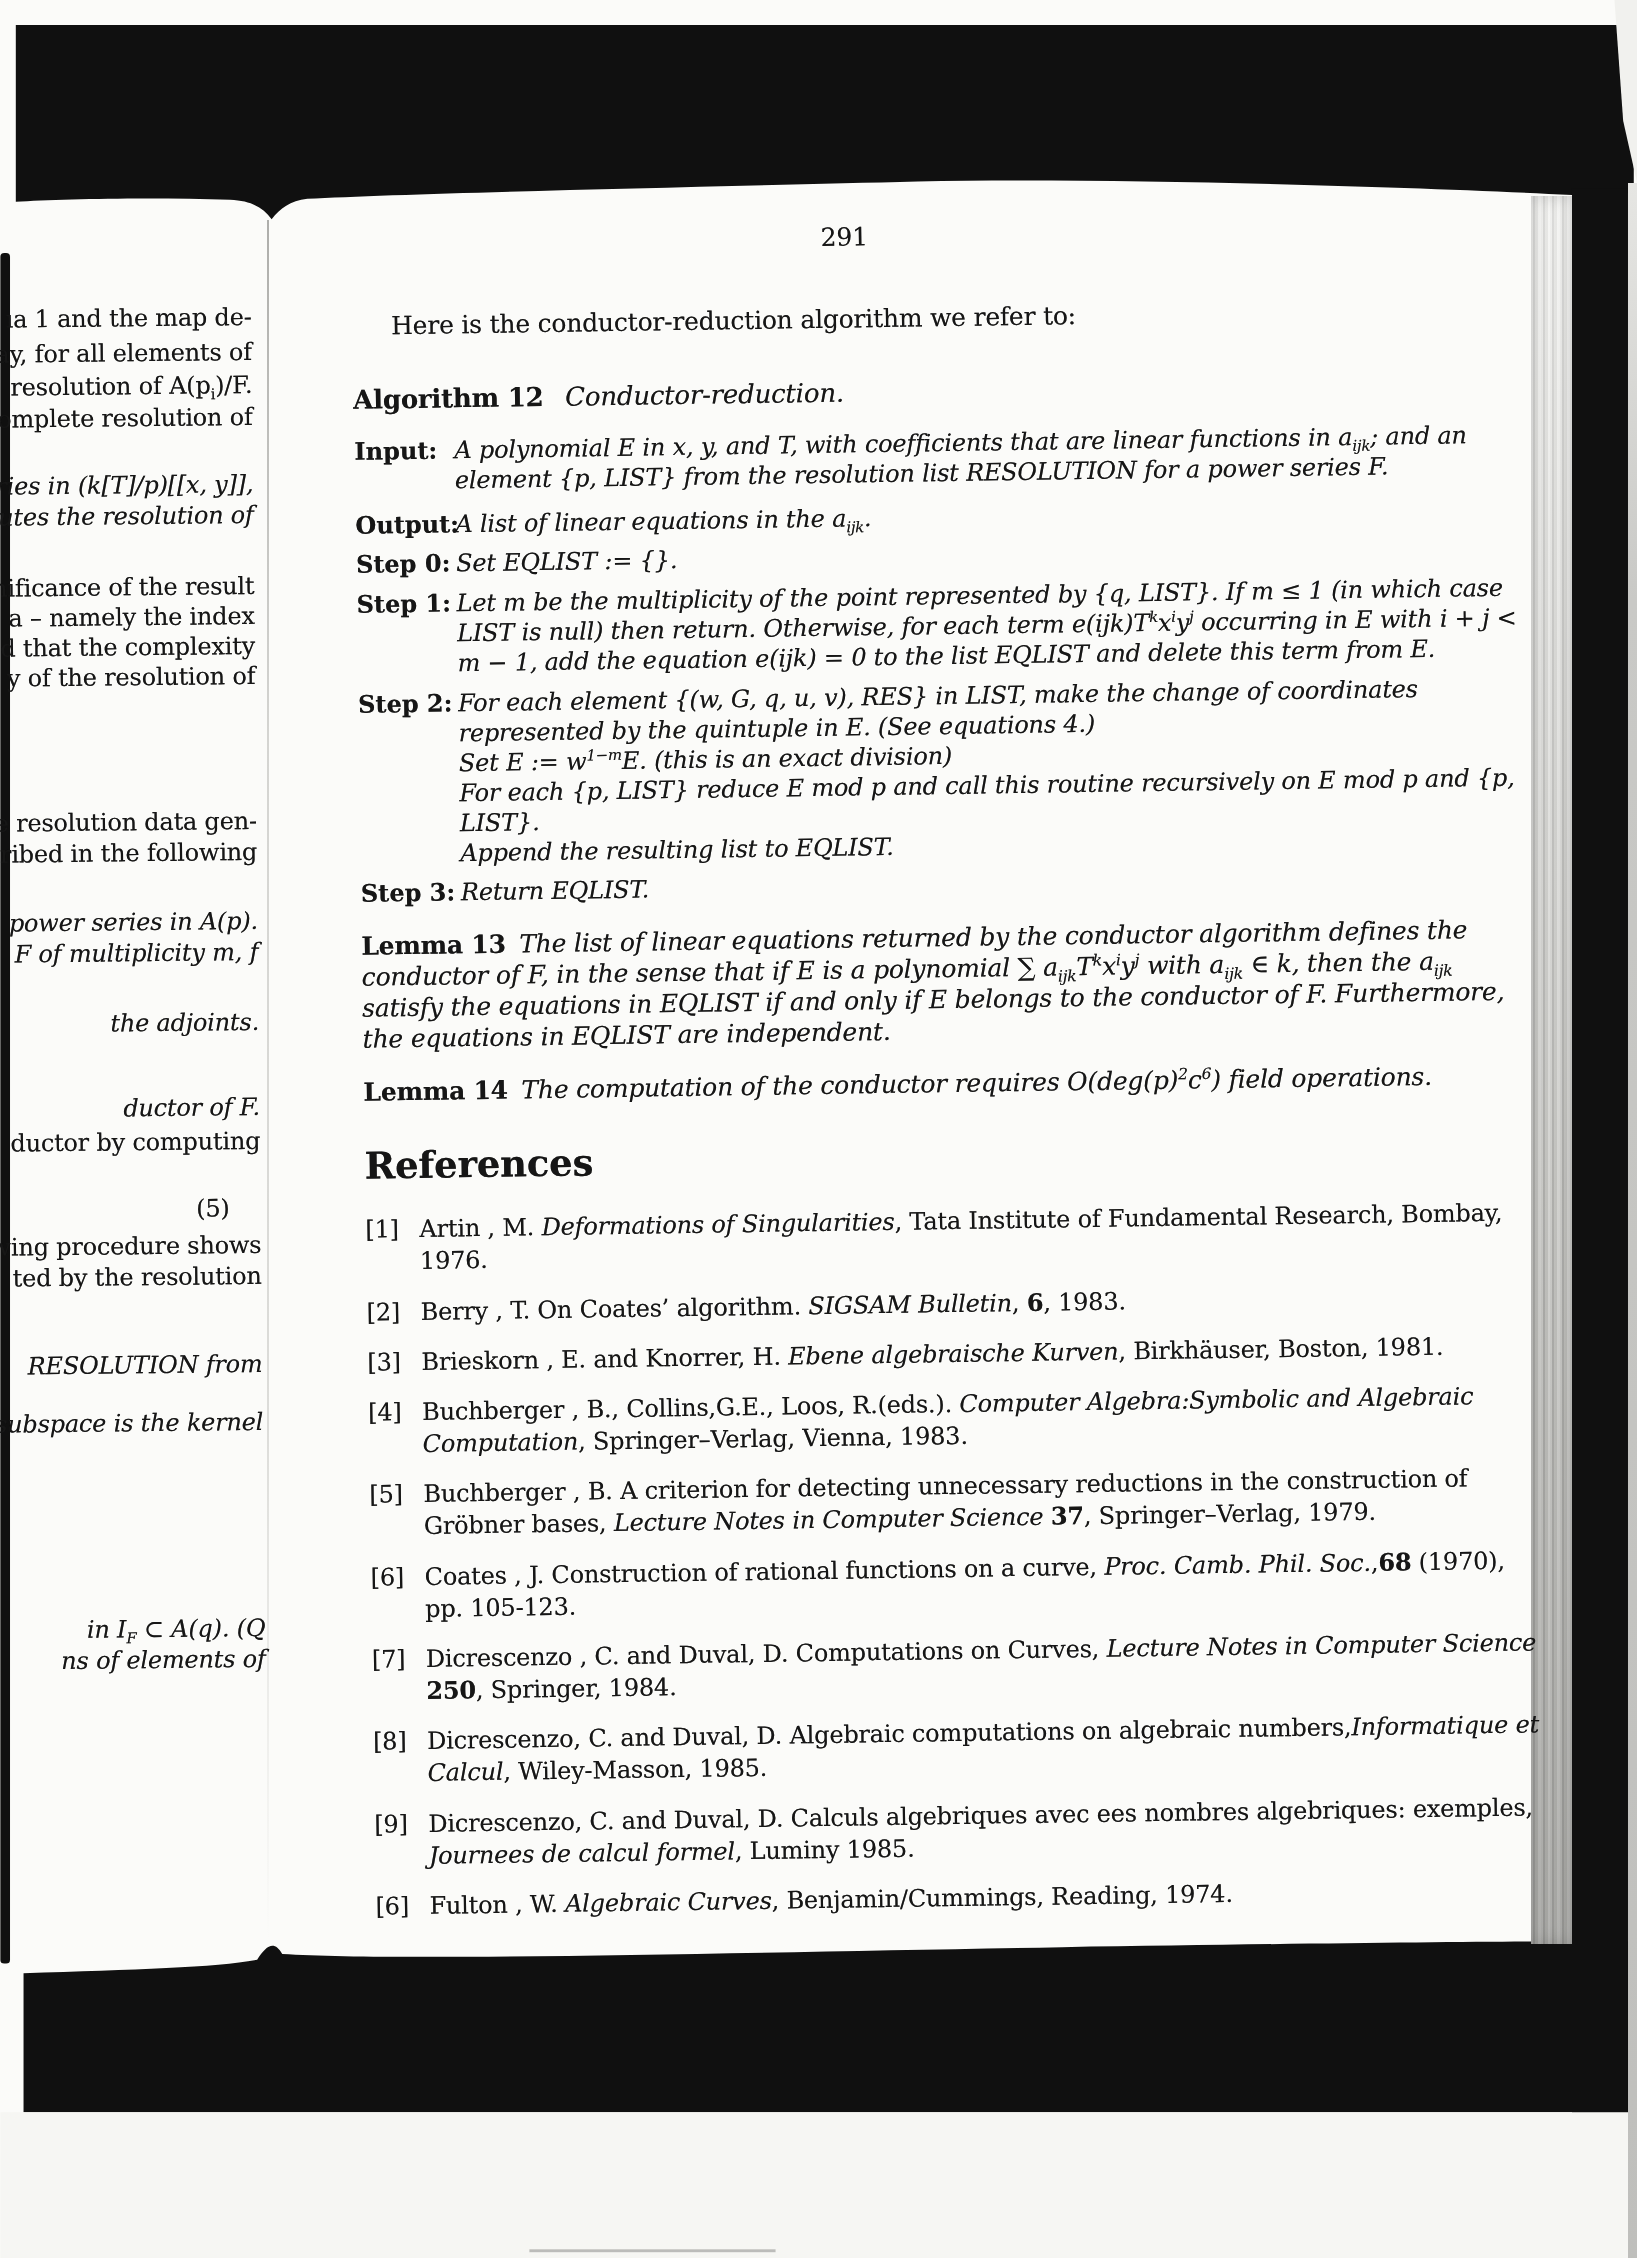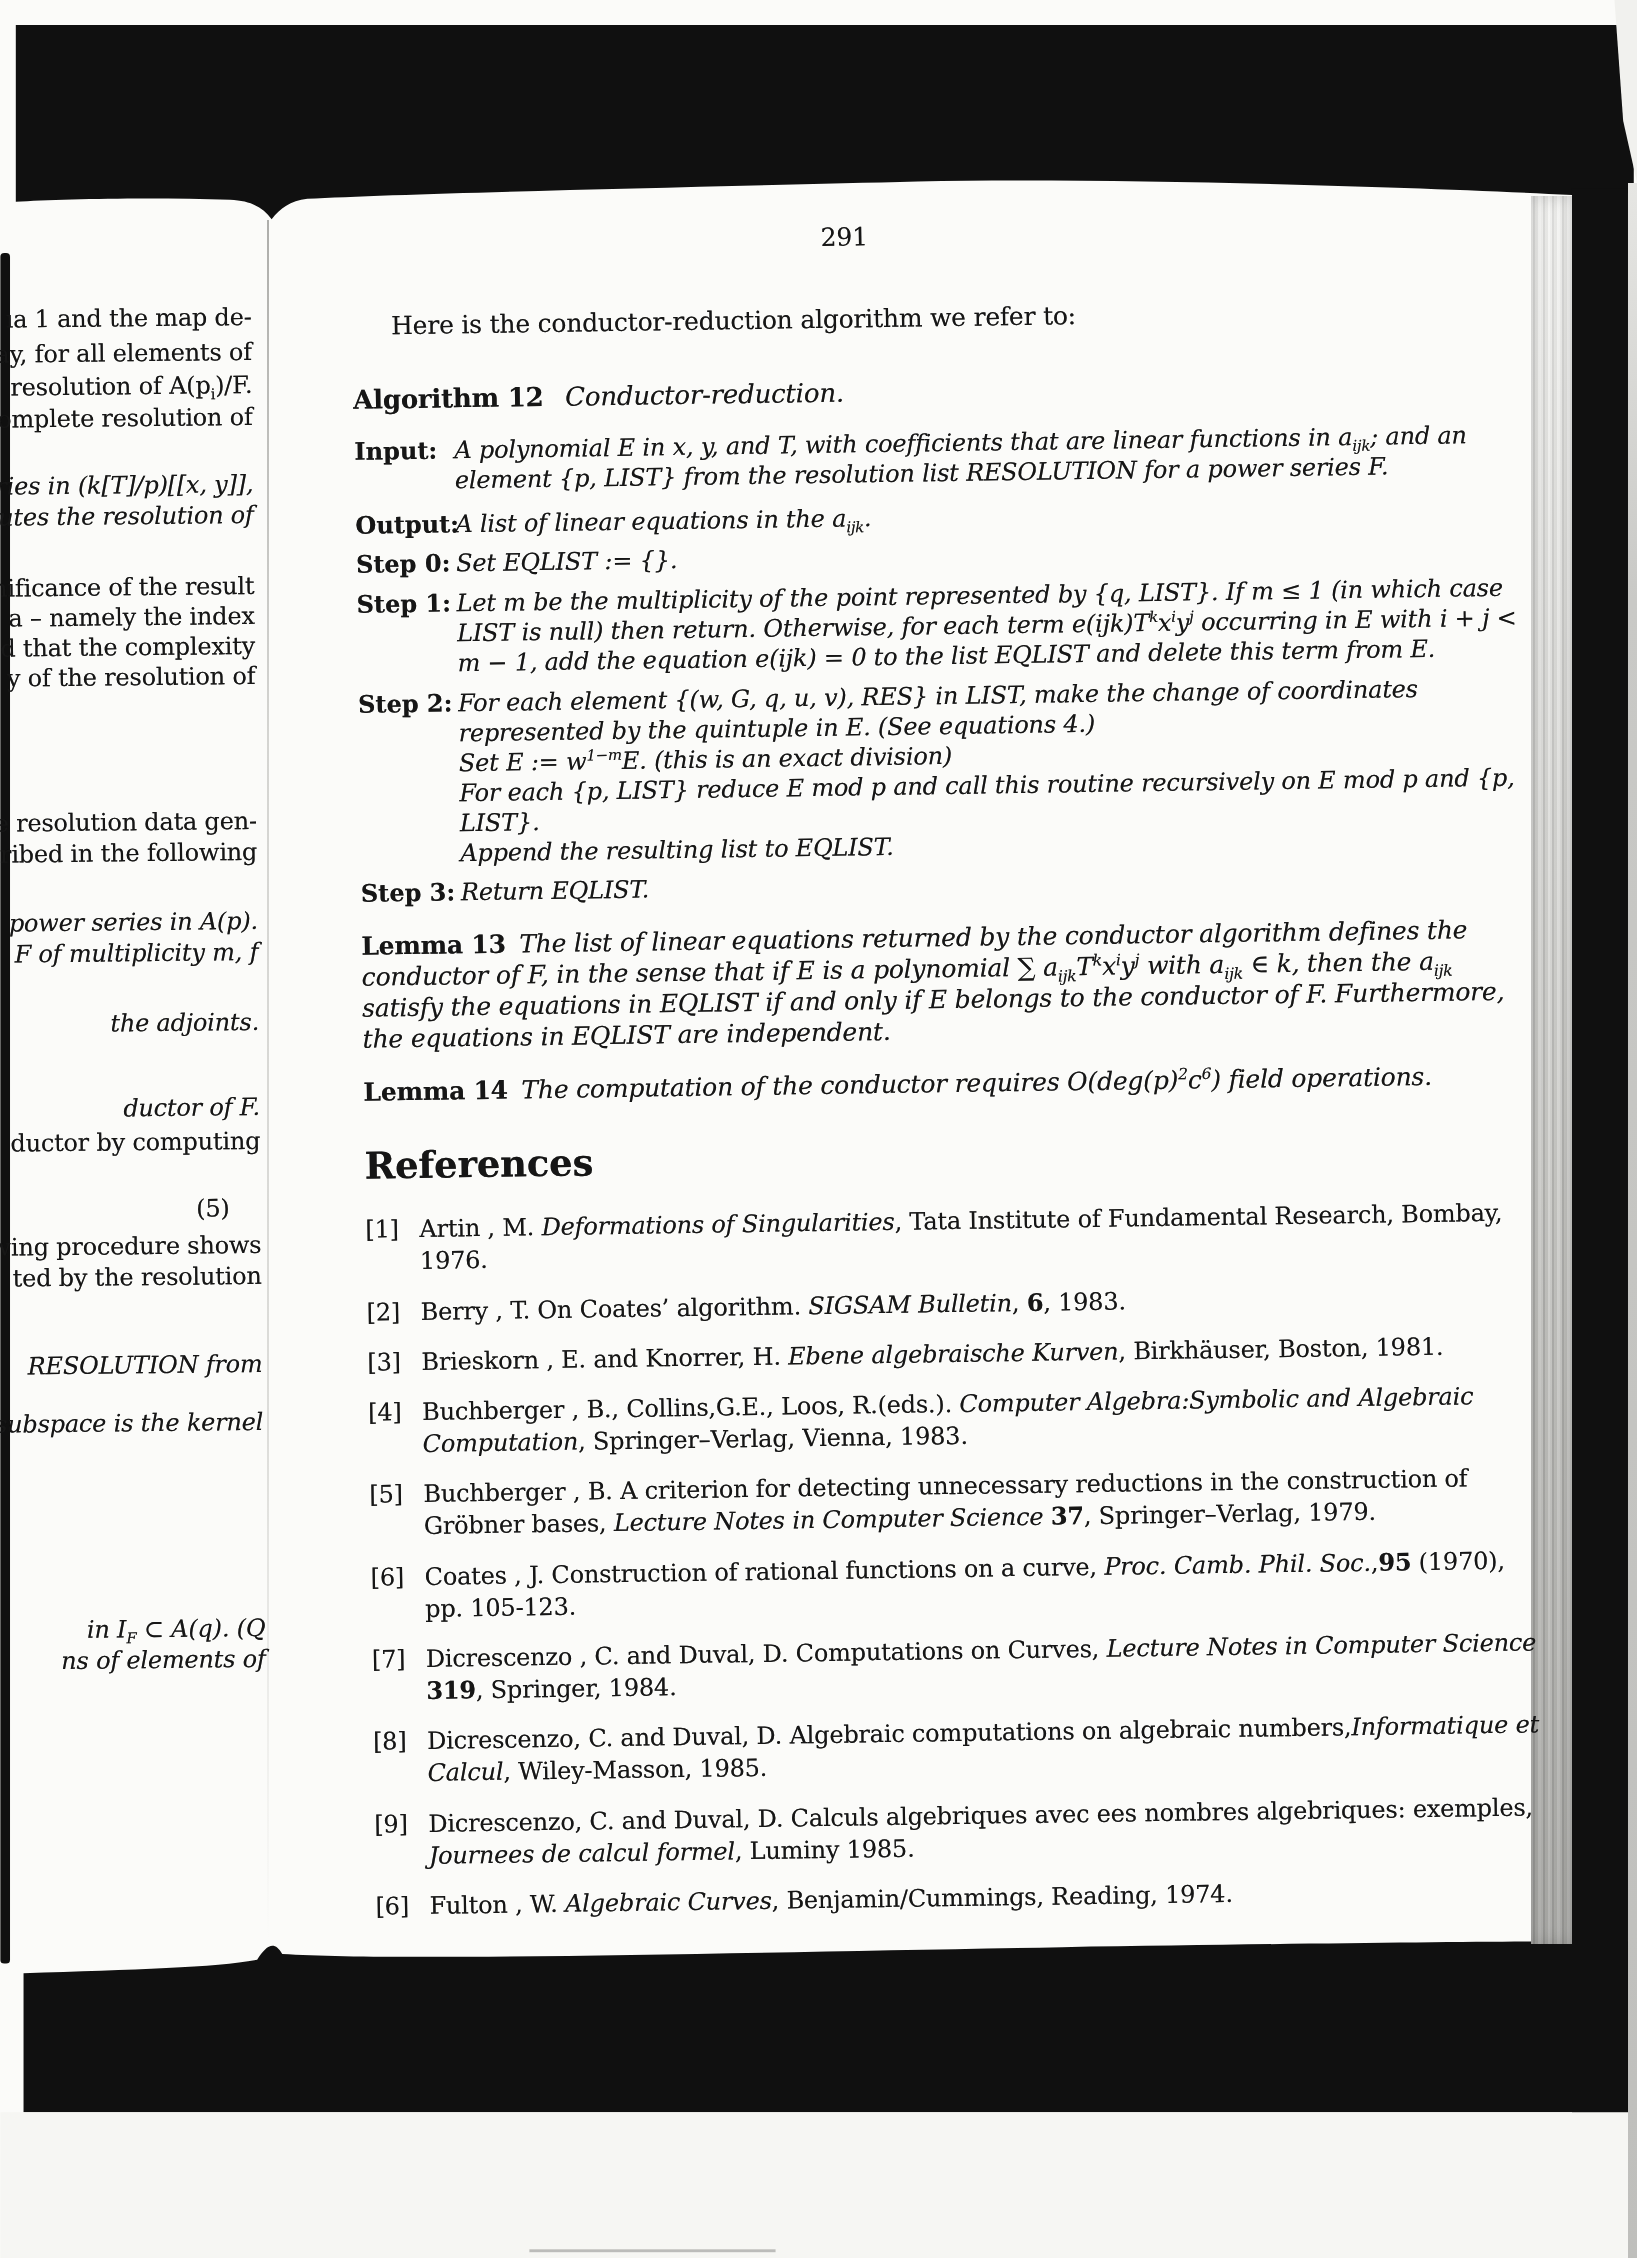--- a/index.html
+++ b/index.html
@@ -147,21 +147,21 @@
       </div>
 
     <h2 class="refs-head">References</h2>
 
     <div class="refs-list" id="refs">
         <div class="ref"><span class="rnum">[1]</span><span><span>Artin , M. </span><span class="i">Deformations of Singularities</span><span>, Tata Institute of Fundamental Research, Bombay, 1976.</span></span></div>
         <div class="ref"><span class="rnum">[2]</span><span><span>Berry , T. On Coates’ algorithm. </span><span class="i">SIGSAM Bulletin</span><span>, </span><span class="b">6</span><span>, 1983.</span></span></div>
         <div class="ref"><span class="rnum">[3]</span><span><span>Brieskorn , E. and Knorrer, H. </span><span class="i">Ebene algebraische Kurven</span><span>, Birkhäuser, Boston, 1981.</span></span></div>
         <div class="ref"><span class="rnum">[4]</span><span><span>Buchberger , B., Collins,G.E., Loos, R.(eds.). </span><span class="i">Computer Algebra:Symbolic and Algebraic Computation</span><span>, Springer–Verlag, Vienna, 1983.</span></span></div>
         <div class="ref"><span class="rnum">[5]</span><span><span>Buchberger , B. A criterion for detecting unnecessary reductions in the construction of Gröbner bases, </span><span class="i">Lecture Notes in Computer Science</span><span> </span><span class="b">37</span><span>, Springer–Verlag, 1979.</span></span></div>
-        <div class="ref"><span class="rnum">[6]</span><span><span>Coates , J. Construction of rational functions on a curve, </span><span class="i">Proc. Camb. Phil. Soc.</span><span>,</span><span class="b">95</span><span> (1970), pp. 105-123.</span></span></div>
-        <div class="ref"><span class="rnum">[7]</span><span><span>Dicrescenzo , C. and Duval, D. Computations on Curves, </span><span class="i">Lecture Notes in Computer Science</span><span> </span><span class="b">319</span><span>, Springer, 1984.</span></span></div>
+        <div class="ref"><span class="rnum">[6]</span><span><span>Coates , J. Construction of rational functions on a curve, </span><span class="i">Proc. Camb. Phil. Soc.</span><span>,</span><span class="b">68</span><span> (1970), pp. 105-123.</span></span></div>
+        <div class="ref"><span class="rnum">[7]</span><span><span>Dicrescenzo , C. and Duval, D. Computations on Curves, </span><span class="i">Lecture Notes in Computer Science</span><span> </span><span class="b">250</span><span>, Springer, 1984.</span></span></div>
         <div class="ref"><span class="rnum">[8]</span><span><span>Dicrescenzo, C. and Duval, D. Algebraic computations on algebraic numbers,</span><span class="i">Informatique et Calcul</span><span>, Wiley-Masson, 1985.</span></span></div>
         <div class="ref"><span class="rnum">[9]</span><span><span>Dicrescenzo, C. and Duval, D. Calculs algebriques avec ees nombres algebriques: exemples, </span><span class="i">Journees de calcul formel</span><span>, Luminy 1985.</span></span></div>
         <div class="ref"><span class="rnum">[6]</span><span><span>Fulton , W. </span><span class="i">Algebraic Curves</span><span>, Benjamin/Cummings, Reading, 1974.</span></span></div>
       </div>
   </div>
 </div>
 
 
 </body></html>

